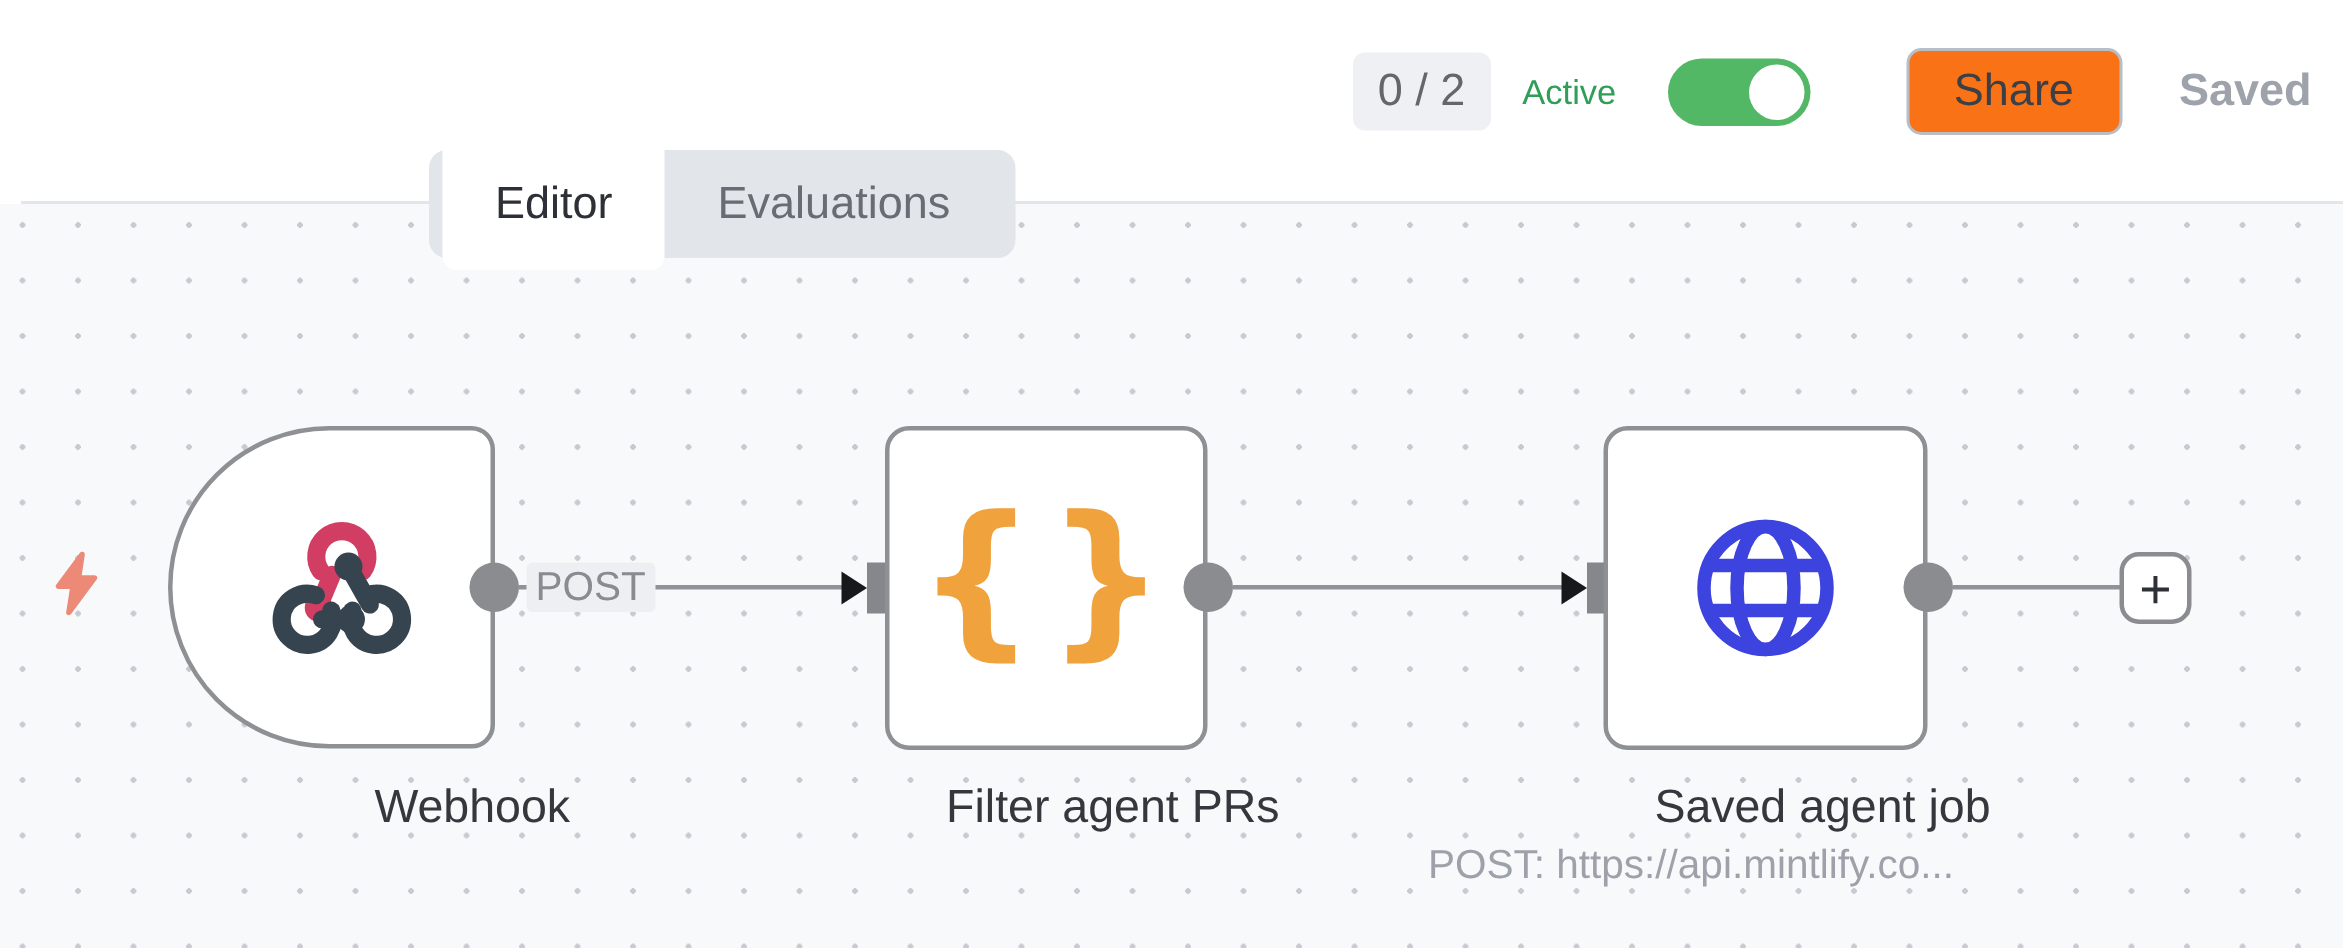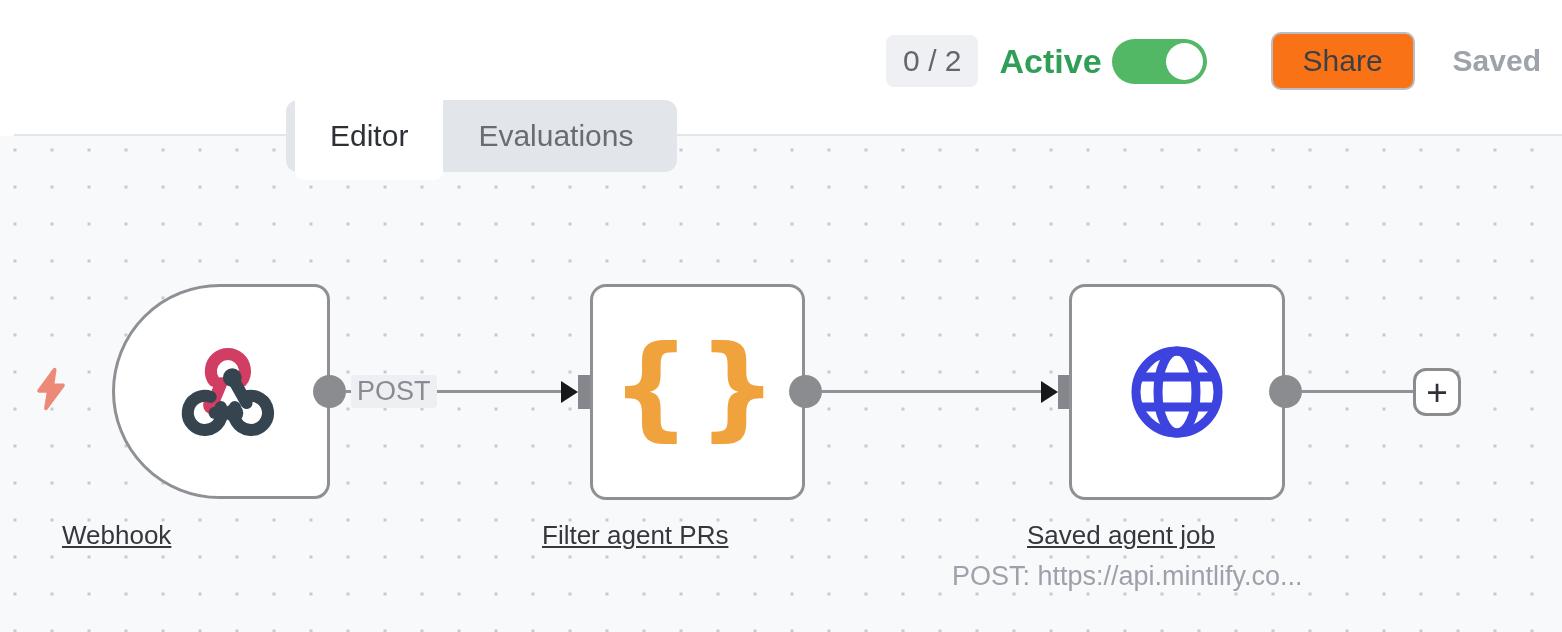--- a/index.html
+++ b/index.html
@@ -16,21 +16,21 @@
   .header-right{
     position:absolute;right:35px;top:0;height:122px;
     display:flex;align-items:center;
   }
   .issues-badge{
     background:#eef0f3;border-radius:8px;height:52px;padding:0 17px;
     display:flex;align-items:center;font-size:30px;color:#63666c;
     margin-right:21px;cursor:pointer;
   }
   .active-label{
-    font-size:34px;font-weight:700;color:#2f9e57;margin-right:10px;
+    font-size:23px;font-weight:400;color:#2f9e57;margin-right:34px;
   }
   .toggle{
     width:95px;height:45px;border-radius:23px;background:#52b865;
     position:relative;margin-right:64px;cursor:pointer;
   }
   .toggle .knob{
     position:absolute;top:4px;right:4px;width:37px;height:37px;
     border-radius:50%;background:#ffffff;
   }
   .share-btn{
@@ -101,22 +101,22 @@
     background:#edeff2;border-radius:4px;
     font-size:27px;color:#888b91;
   }
   .add-btn{
     position:absolute;left:1413px;top:232px;width:48px;height:48px;
     box-sizing:border-box;background:#ffffff;border:3px solid #8a8c90;
     border-radius:13px;display:flex;align-items:center;justify-content:center;
     font-size:37px;font-weight:400;color:#2e3136;line-height:1;cursor:pointer;
   }
   .node-label{
-    position:absolute;top:384px;font-size:26px;font-weight:500;color:#34373c;
-    text-align:left;white-space:nowrap;text-decoration:underline;
+    position:absolute;top:384px;font-size:31px;font-weight:500;color:#34373c;
+    text-align:right;white-space:nowrap;
   }
   .label-webhook{left:62px;width:318px;}
   .label-filter{left:542px;width:311px;}
   .label-create{left:1027px;width:300px;}
   .node-subtitle{
     position:absolute;left:952px;width:450px;top:425px;
     font-size:27px;color:#9da1a9;text-align:left;white-space:nowrap;
   }
 </style>
 </head>

